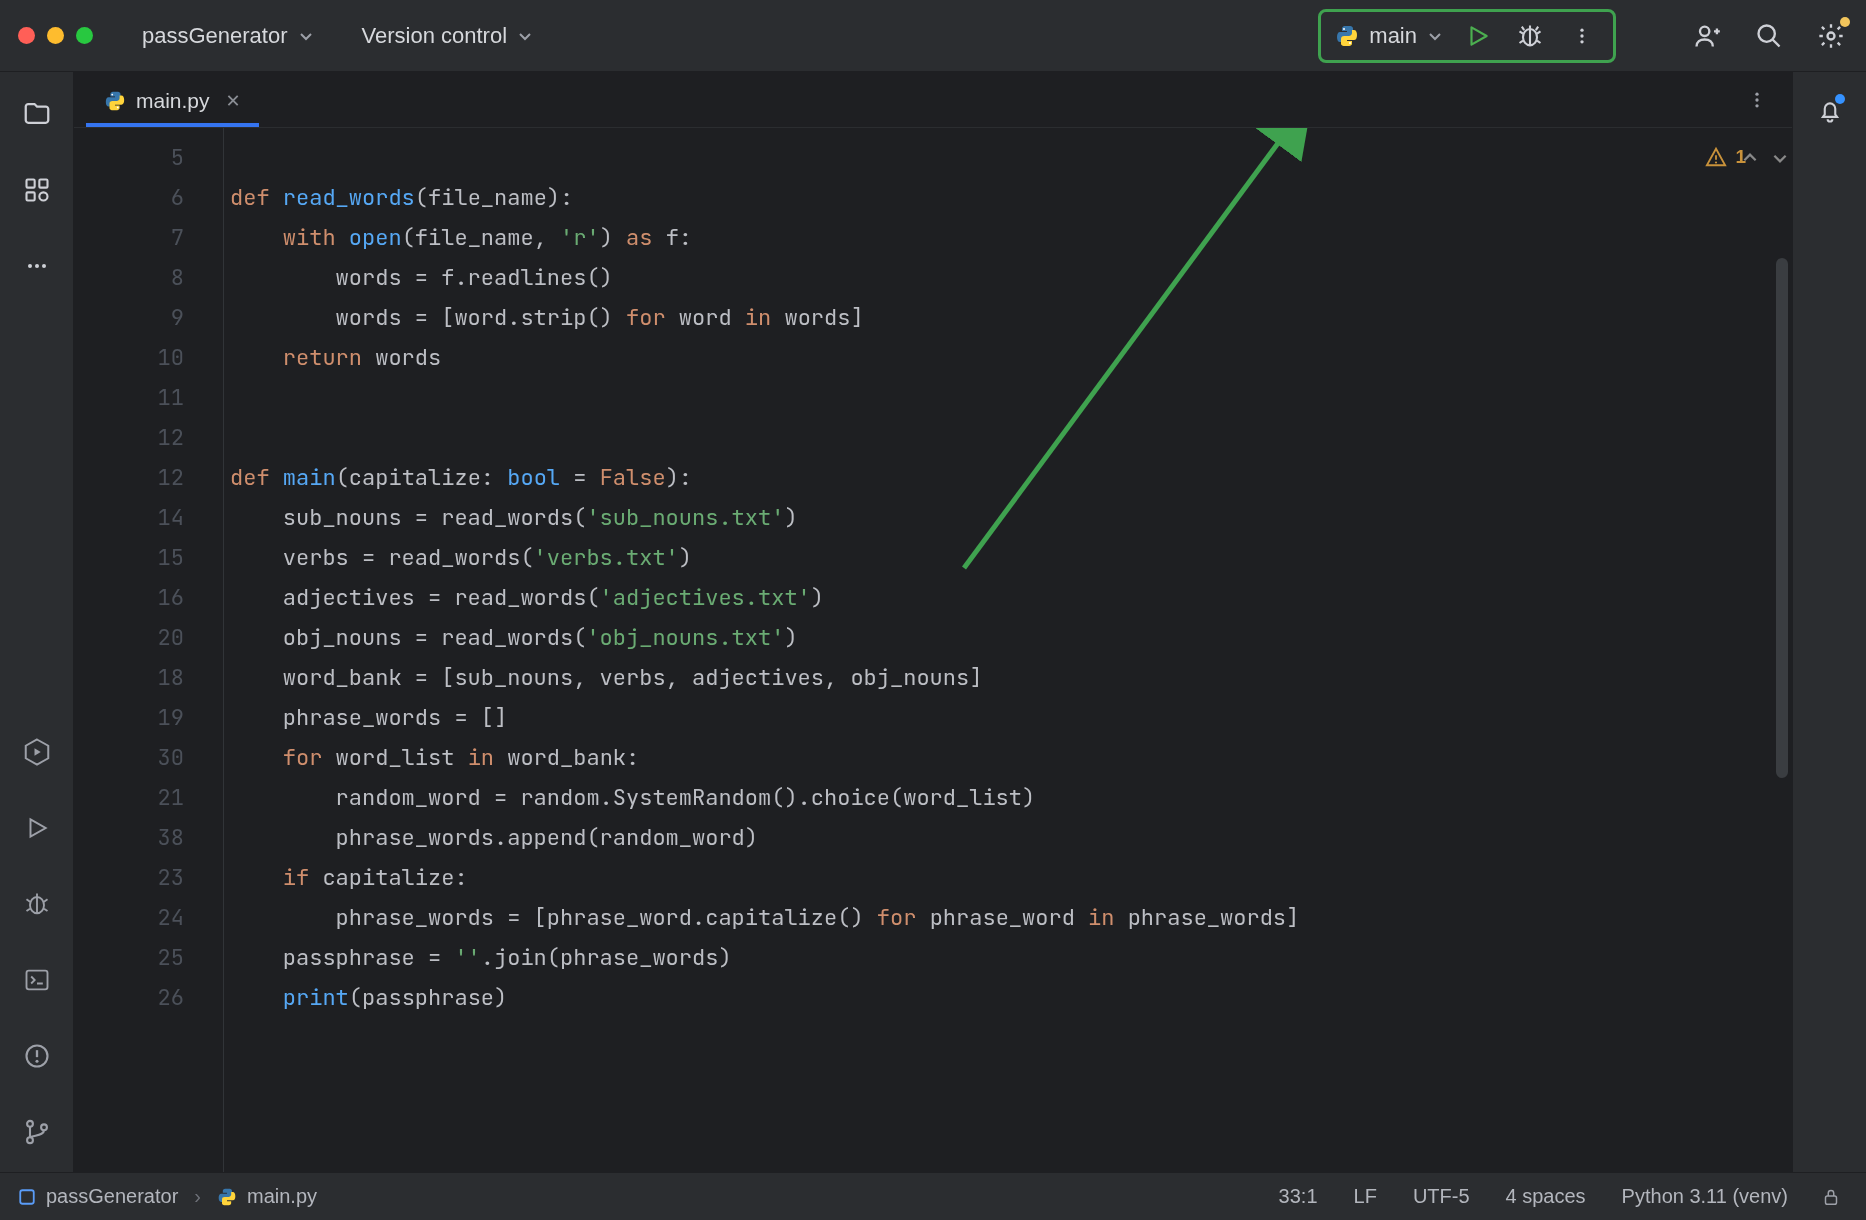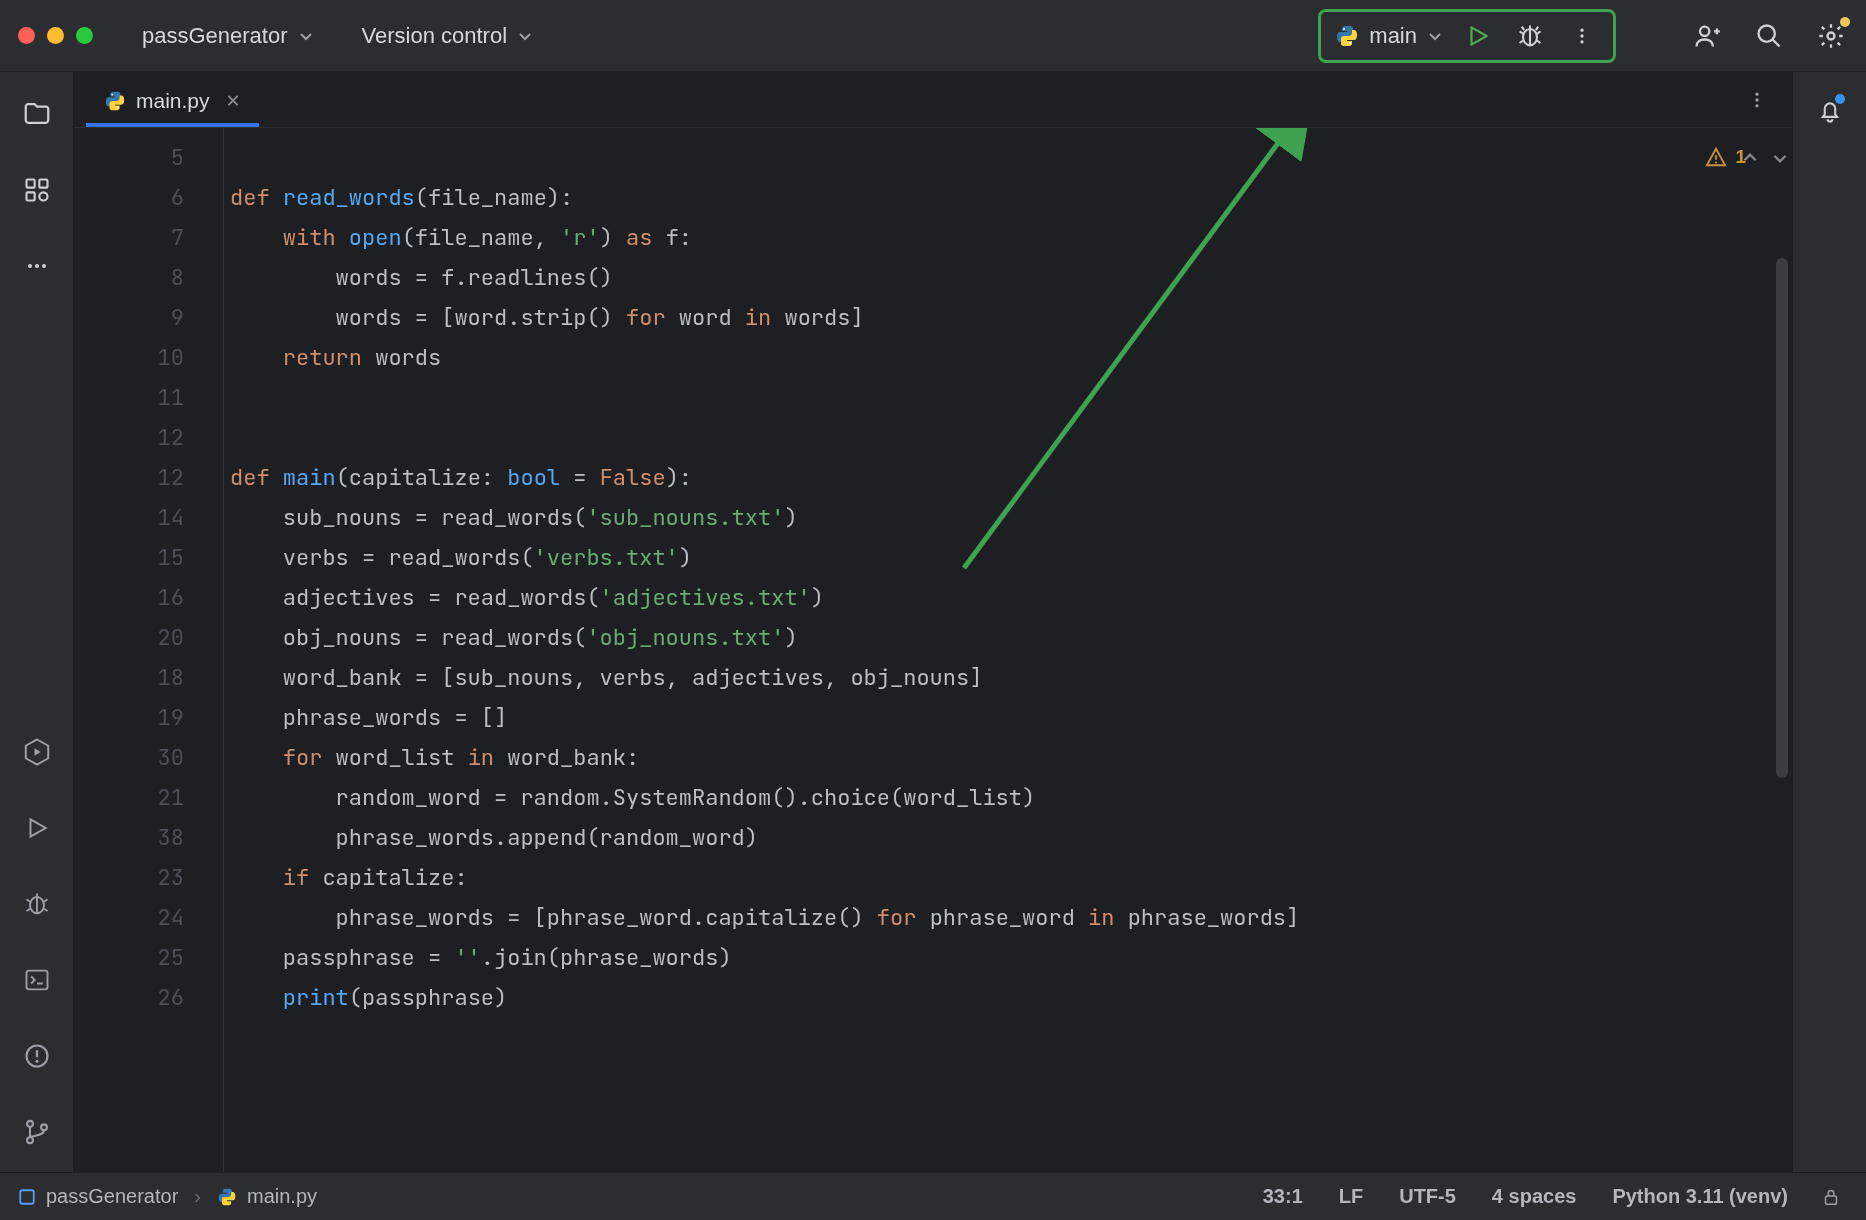--- a/index.html
+++ b/index.html
@@ -78,21 +78,21 @@
 
   
   .statusbar {
     height:48px; background:#2b2d30; display:flex; align-items:center;
     font-size:20px; color:#b3b6bd; padding:0 18px; gap:16px;
     border-top:1px solid #1e1f22;
   }
   .crumb { display:flex; align-items:center; gap:10px; cursor:pointer;}
   .chev-sep { color:#6e7178; }
   .status-spacer { flex:1; }
-  .status-item { padding:0 10px; cursor:pointer;font-weight:bold;}
+  .status-item { padding:0 10px; cursor:pointer;}
 
   svg { display:block; }
 </style>
 </head>
 <body>
 
 <div class="titlebar">
   <div class="traffic">
     <span id="tc" style="background: rgb(255, 95, 87);"></span>
     <span id="tm" style="background: rgb(254, 188, 46);"></span>

